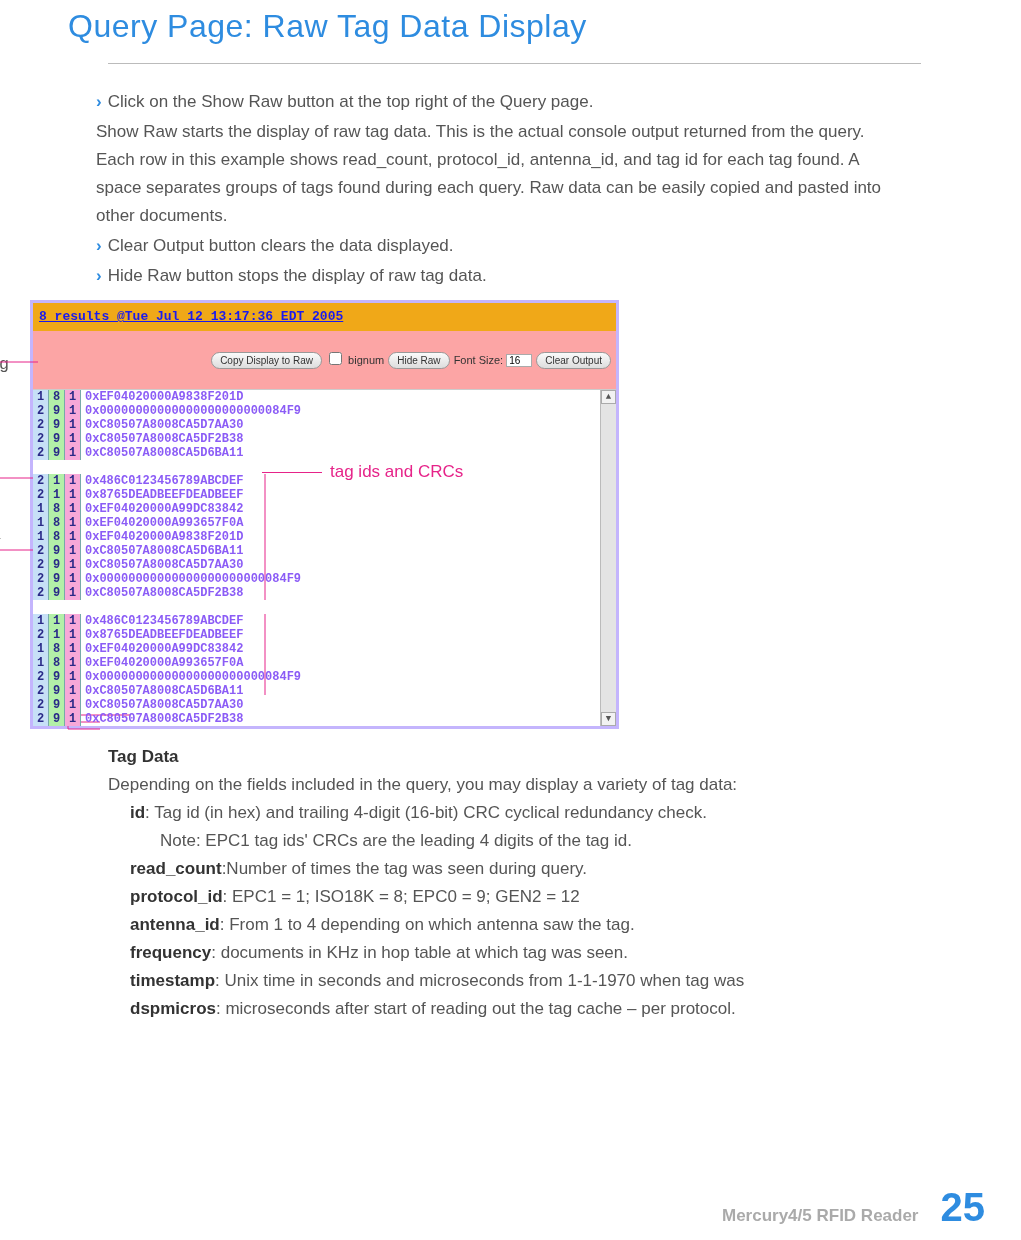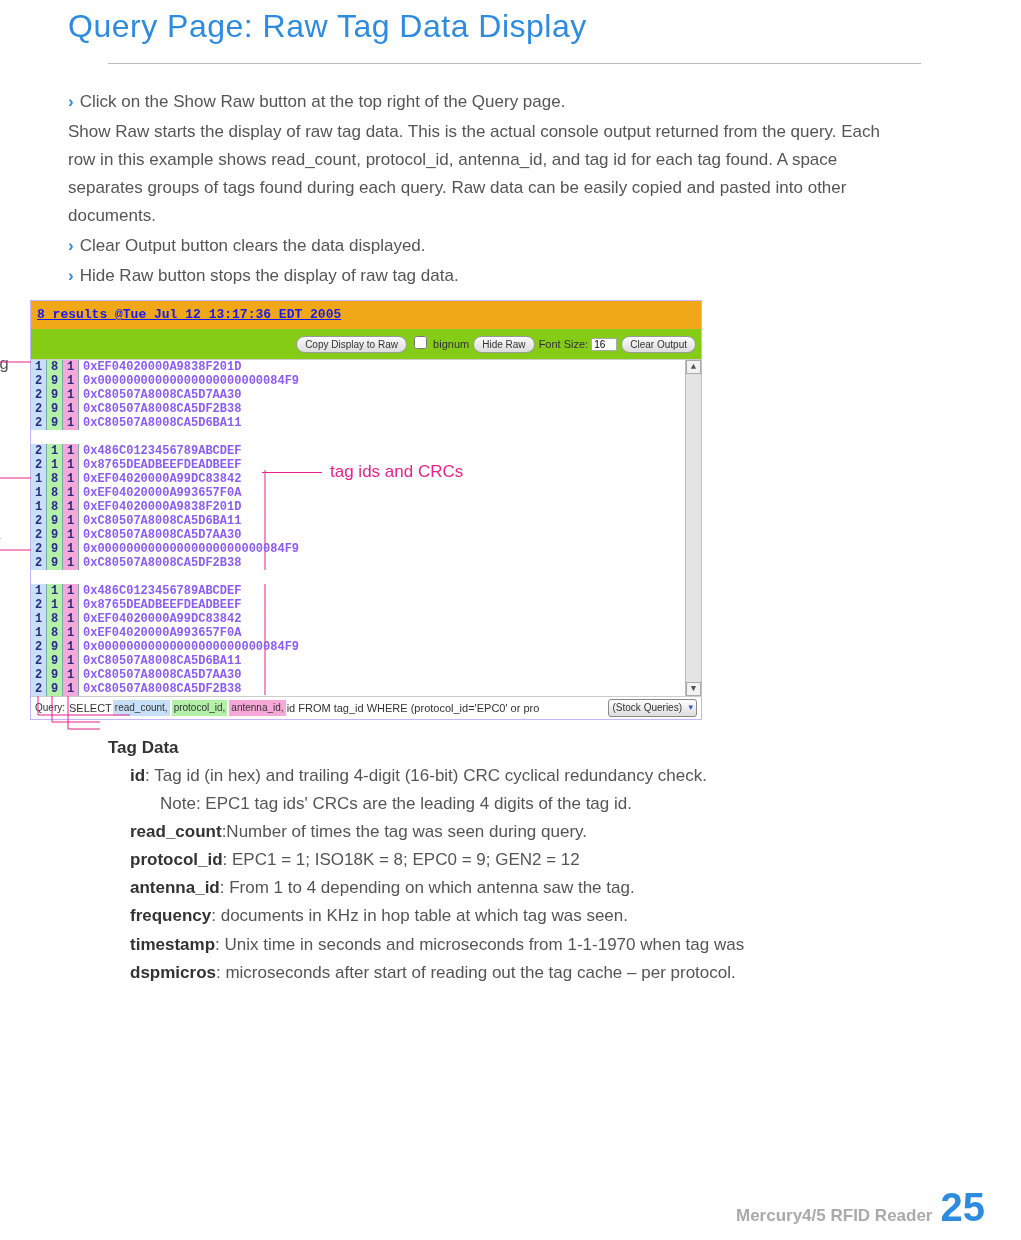--- a/index.html
+++ b/index.html
@@ -20,21 +20,21 @@
     font-size: 32px;
     padding: 0 0 10px 68px;
     letter-spacing: 0.5px;
   }
   .title-rule {
     border: none;
     border-top: 1px solid #bbb;
     margin: 0 100px 24px 108px;
   }
   .body {
-    padding-left: 68px;
+    padding-left: 96px;
     padding-right: 120px;
   }
   .bullet-row::before {
     content: "›";
     color: #2e8ce0;
     font-weight: 600;
     margin-right: 6px;
   }
   .para { margin-bottom: 2px; }
   .figure-wrap {
@@ -47,36 +47,36 @@
     top: 50px;
     width: 160px;
     font-size: 16.5px;
     color: #555;
     line-height: 1.65;
   }
   .callouts p { margin-bottom: 14px; }
   .callouts .spacer { height: 6px; }
   .screenshot {
     margin-left: 180px;
-    width: 672px;
-    border: 1px solid #c4b5fd;
+    width: 589px;
+    border: 3px solid #c4b5fd;
     font-family: "Courier New", monospace;
     background: #fff;
   }
   .sshot-header {
     background: #f0a818;
     padding: 3px 6px;
     color: #1a1aee;
     font-weight: bold;
     text-decoration: underline;
     font-size: 13px;
   }
   .sshot-toolbar {
-    background: #84cc16;
-    padding: 6px 4px;
+    background: #fca5a5;
+    padding: 20px 4px;
     text-align: right;
     font-size: 11px;
     color: #333;
     border-bottom: 1px solid #ccc;
     font-family: "Helvetica Neue", Arial, sans-serif;
   }
   .tb-btn {
     display: inline-block;
     background: linear-gradient(#fafafa,#ddd);
     border: 1px solid #999;
@@ -173,21 +173,21 @@
   .defs { padding-left: 22px; }
   .def-row { display: flex; }
   .def-term { font-weight: bold; color:#333; }
   .def-body { flex:1; }
   .footer {
     position: absolute;
     bottom: 10px;
     right: 36px;
     display: flex;
     align-items: baseline;
-    gap: 8px;
+    gap: 22px;
   }
   .footer-label { color:#aaa; font-weight:600; font-size:17px; }
   .footer-num { color:#2e8ce0; font-weight:700; font-size:40px; line-height:1; }
 </style>
 </head>
 <body>
 
 <h1 class="page-title">Query Page: Raw Tag Data Display</h1>
 <hr class="title-rule">
 
@@ -380,38 +380,28 @@
             <span class="c2">9</span>
             <span class="c3">1</span>
             <span class="tag">0xC80507A8008CA5DF2B38</span>
           </div>
         </div>
       <div class="scrollbar">
         <div class="sb-arrow">▲</div>
         <div class="sb-arrow">▼</div>
       </div>
     </div>
-    <div class="sshot-footer">
-      <span class="qf-label">Query:</span>
-      <div class="query-box">
-        <span>SELECT</span>
-        <span class="chip chip-blue">read_count,</span>
-        <span class="chip chip-green">protocol_id,</span>
-        <span class="chip chip-pink">antenna_id,</span>
-        <span>id FROM tag_id WHERE (protocol_id='EPC0' or pro</span>
-      </div>
-      <span class="stock-select">(Stock Queries)</span>
-    </div>
   </div>
 
   <div class="tag-callout">tag ids and CRCs</div>
 </div>
 
 <div class="tag-data-section">
   <p class="td-heading">Tag Data</p>
+  <p>Depending on the fields included in the query, you may display a variety of tag data:</p>
   <div class="defs">
     <div class="def-row">
       <span class="def-term">id</span>
       <span class="def-body">:   Tag id (in hex) and trailing 4-digit (16-bit) CRC cyclical redundancy check.</span>
     </div>
     <div class="def-row">
         <span style="width:30px"></span>
         <span class="def-body">Note: EPC1 tag ids' CRCs are the leading 4 digits of the tag id.</span>
       </div>
     <div class="def-row">

